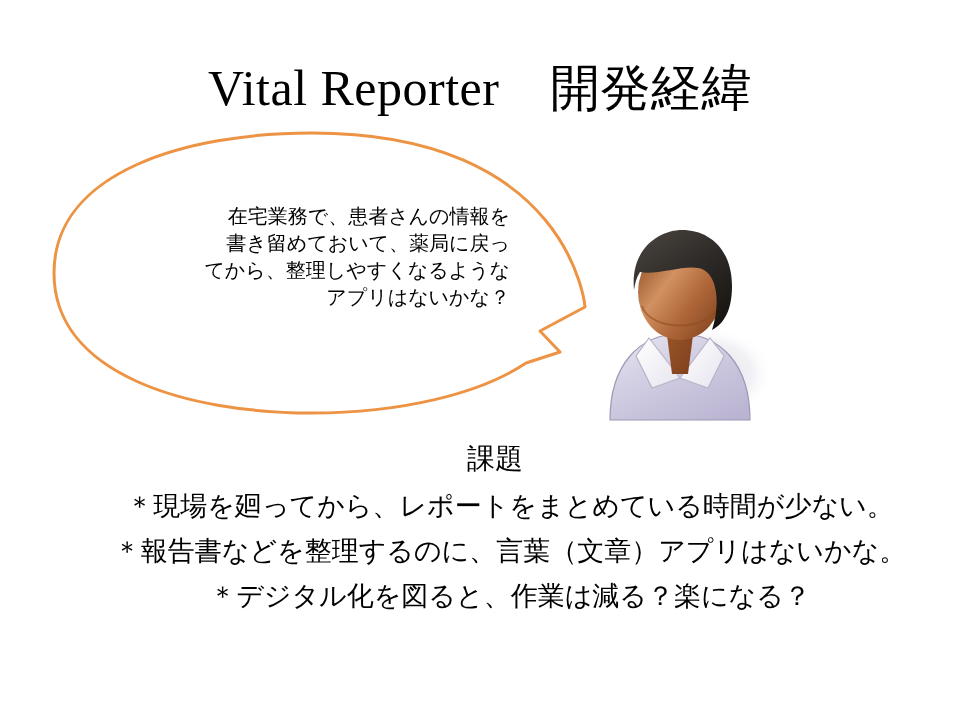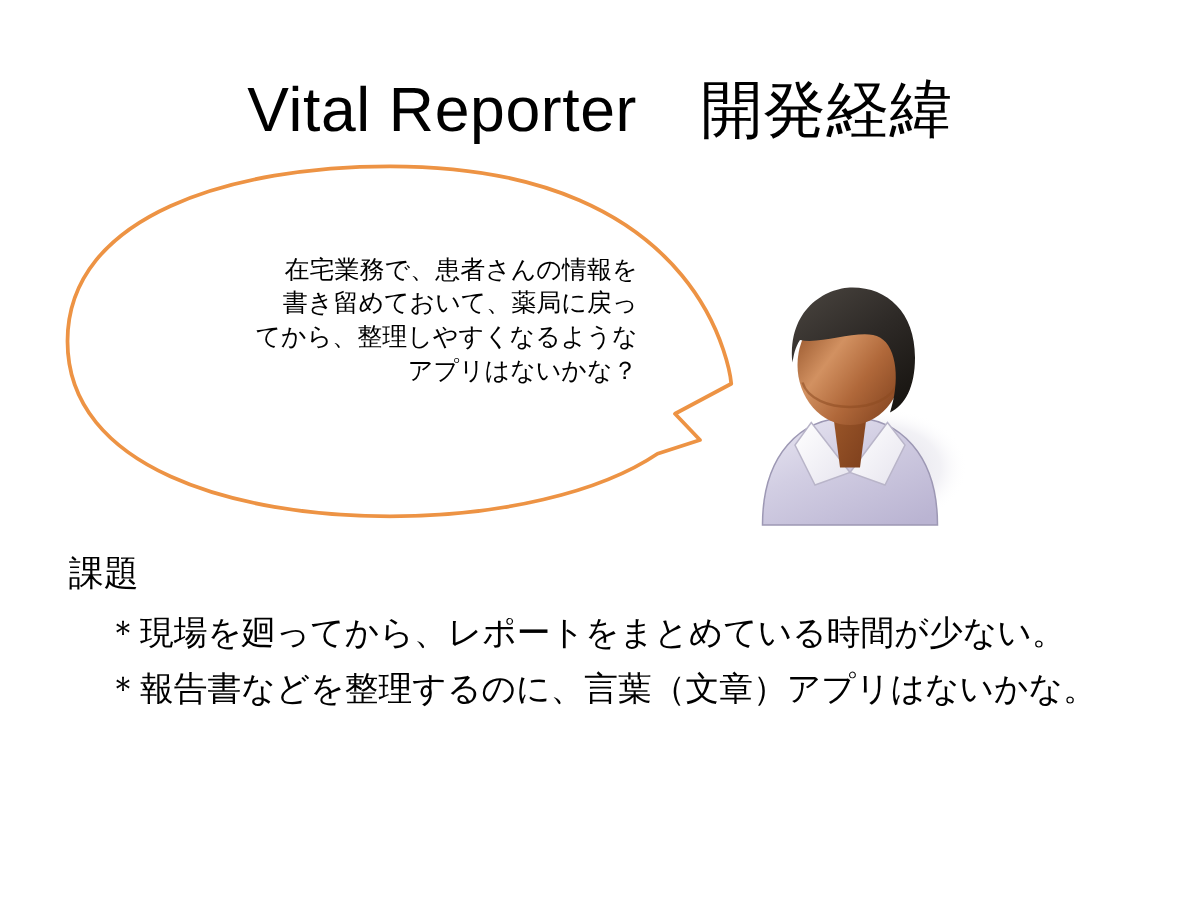--- a/index.html
+++ b/index.html
@@ -15,20 +15,21 @@
     font-family: "Liberation Sans", "DejaVu Sans", sans-serif;
     color: #000000;
   }
 
   #slide {
     position: absolute;
     left: 0; top: 0;
     width: 960px;
     height: 720px;
     background: #ffffff;
+    font-family: Liberation Serif, serif;
   }
 
   
   #title {
     position: absolute;
     left: 0;
     top: 58px;
     width: 960px;
     text-align: center;
     font-size: 50px;
@@ -71,20 +72,21 @@
     width: 190px;
     height: 196px;
   }
 
   
   #body-block {
     position: absolute;
     left: 55px;
     top: 440px;
     width: 880px;
+    text-align: center;
   }
   #heading {
     font-size: 28px;
     line-height: 38px;
     margin: 0 0 6px 0;
     color: #000000;
   }
   .bullet-row {
     display: block;
     font-size: 27px;
@@ -175,15 +177,16 @@
              C 128 78, 126 50, 112 42
              C 98 34, 66 48, 48 44
              C 44 50, 43 56, 42 62 Z" fill="url(#g-hair)"></path>
   </svg>
 
   <div id="body-block">
     <div id="heading">課題</div>
 
     <div class="bullet-row">＊現場を廻ってから、レポートをまとめている時間が少ない。</div>
     <div class="bullet-row">＊報告書などを整理するのに、言葉（文章）アプリはないかな。</div>
+    <div class="bullet-row">＊デジタル化を図ると、作業は減る？楽になる？</div>
   </div>
 
 </div>
 
 </body></html>

